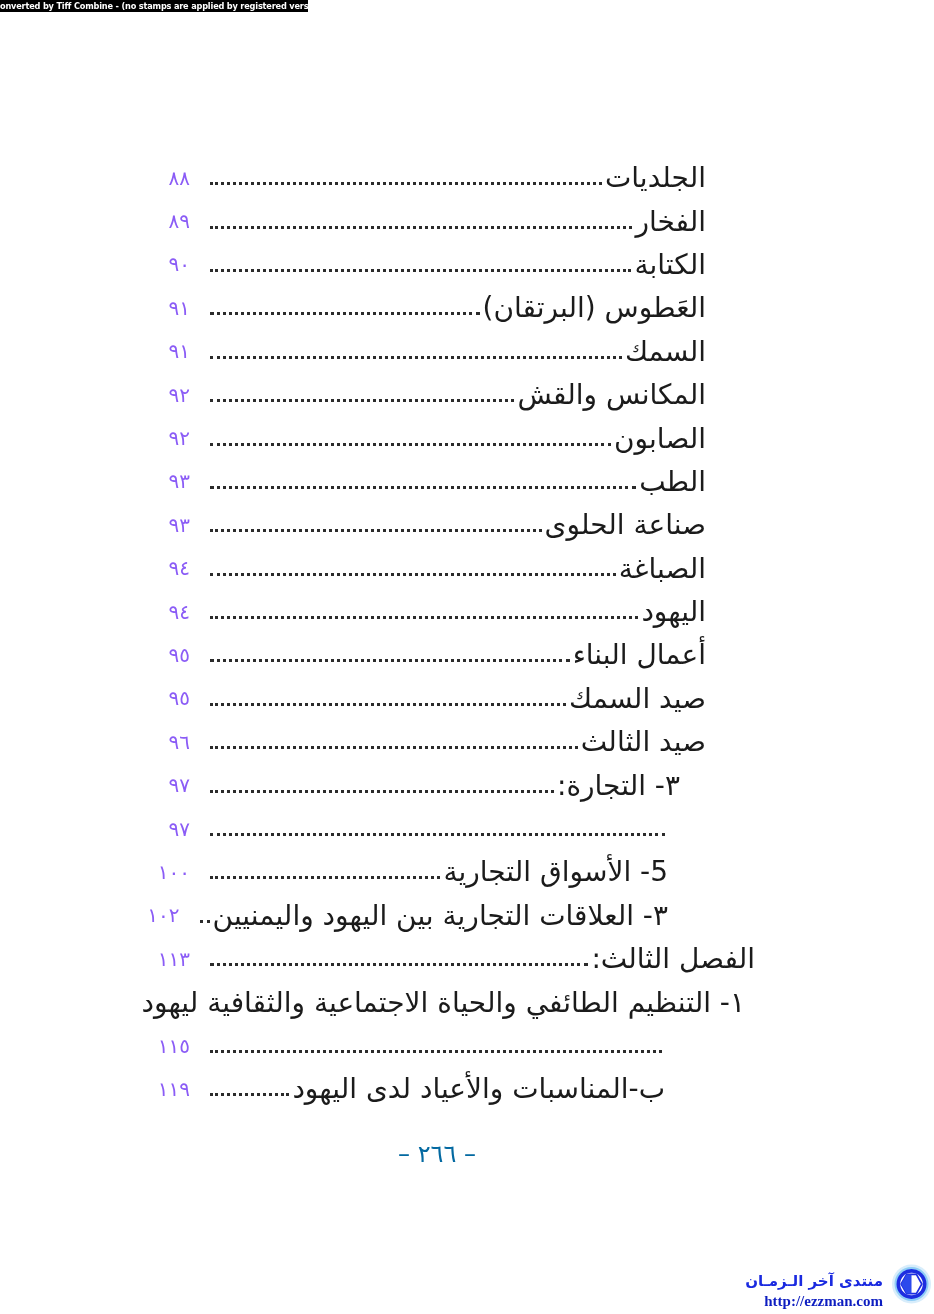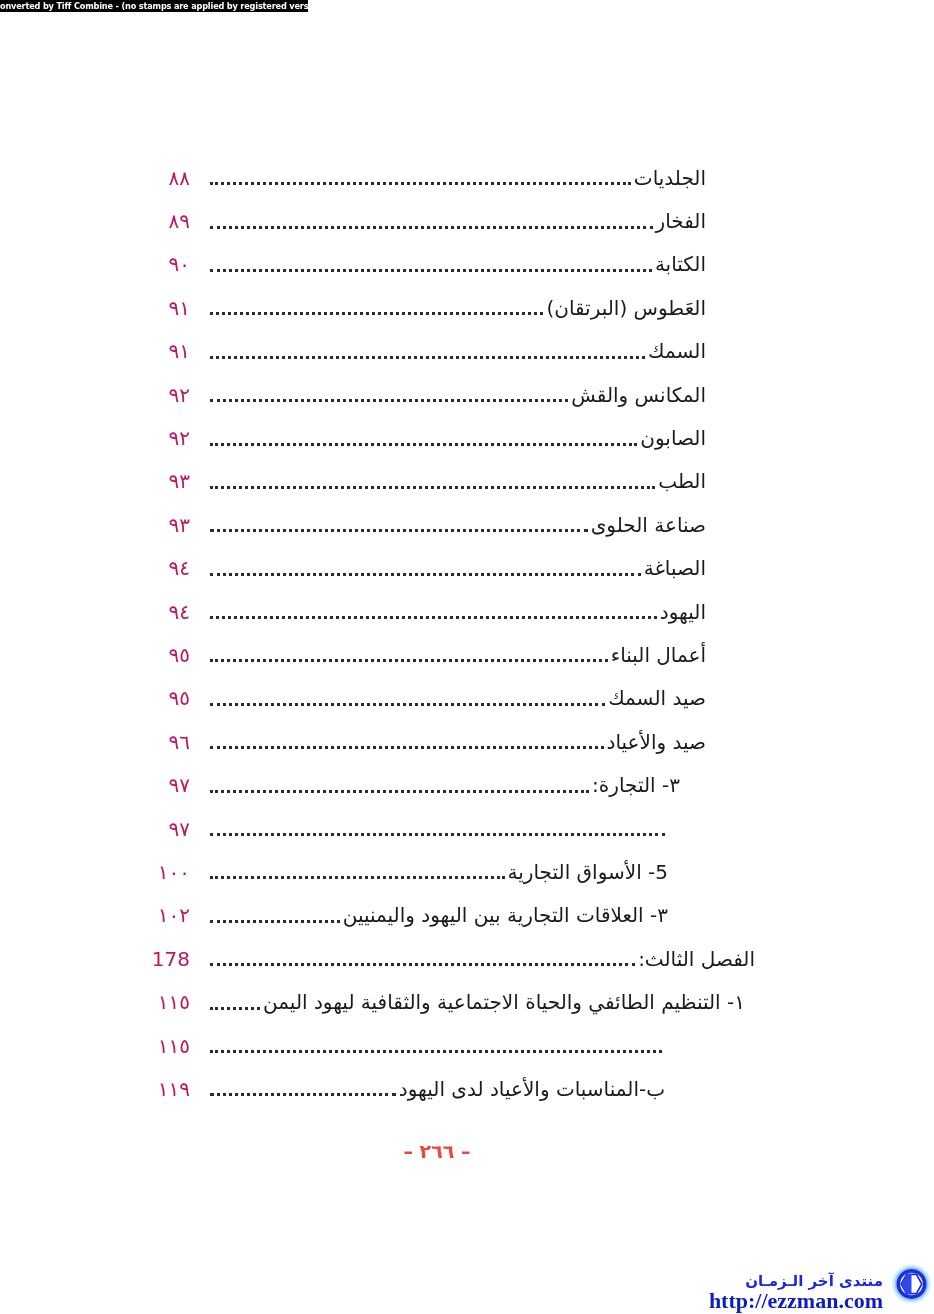--- a/index.html
+++ b/index.html
@@ -32,57 +32,56 @@
     direction: rtl;
   }
   .toc-row {
     display: flex;
     align-items: center;
     height: 43.4px;
     overflow: hidden;
   }
   .toc-title {
     flex: 0 0 auto;
-    font-size: 20px;
+    font-size: 28px;
     color: #1b1b1b;
     white-space: nowrap;
   }
   .dots {
     flex: 1 1 0;
     min-width: 10px;
     height: 0;
     border-bottom: 3.4px dotted #2b2b2b;
     transform: translateY(6px);
     margin-right: 3px;   
     margin-left: 20px;   
   }
   .toc-page {
     flex: 0 0 auto;
     min-width: 50px;
     font-size: 20px;
-    color: #be185d;
+    color: #8b5cf6;
     text-align: right;
     direction: ltr;
   }
   
   .lvl-chapter  { padding-right: 3px; }
   .lvl-section  { padding-right: 13px; }
   .lvl-main     { padding-right: 52px; }
   .lvl-main-num { padding-right: 78px; }
   .lvl-sub      { padding-right: 90px; }
   .lvl-sub2     { padding-right: 93px; }
   
   .page-number {
     position: absolute;
     top: 1140px; left: 128px; width: 618px;
     text-align: center;
-    font-size: 19px;
+    font-size: 24px;
     letter-spacing: 2px;
-    color: #ef4444;
-    font-weight: bold;
+    color: #0369a1;
   }
   
   .site-badge {
     position: absolute;
     right: 2px; bottom: 3px;
     display: flex;
     align-items: center;
     direction: ltr;
   }
   .badge-text { text-align: right; margin-right: 8px; }
@@ -91,21 +90,21 @@
     font-weight: bold;
     color: #1a2ae0;
     direction: rtl;
     white-space: nowrap;
     line-height: 20px;
     margin-top: 16px;
   }
   .site-url {
     font-family: "Liberation Serif", serif;
     font-weight: bold;
-    font-size: 22px;
+    font-size: 15px;
     color: #0d1dc0;
     white-space: nowrap;
     line-height: 20px;
   }
   .logo { width: 41px; height: 49px; }
 </style>
 </head>
 <body>
 
 <div class="page">
@@ -172,21 +171,21 @@
         <span class="toc-title">أعمال البناء</span>
         <span class="dots"></span>
         <span class="toc-page">٩٥</span>
       </div>
       <div class="toc-row lvl-main">
         <span class="toc-title">صيد السمك</span>
         <span class="dots"></span>
         <span class="toc-page">٩٥</span>
       </div>
       <div class="toc-row lvl-main">
-        <span class="toc-title">صيد والأعياد</span>
+        <span class="toc-title">صيد الثالث</span>
         <span class="dots"></span>
         <span class="toc-page">٩٦</span>
       </div>
       <div class="toc-row lvl-main-num">
         <span class="toc-title">٣- التجارة:</span>
         <span class="dots"></span>
         <span class="toc-page">٩٧</span>
       </div>
       <div class="toc-row lvl-sub">
         <span class="dots"></span>
@@ -198,21 +197,21 @@
         <span class="toc-page">١٠٠</span>
       </div>
       <div class="toc-row lvl-sub">
         <span class="toc-title">٣- العلاقات التجارية بين اليهود واليمنيين</span>
         <span class="dots"></span>
         <span class="toc-page">١٠٢</span>
       </div>
       <div class="toc-row lvl-chapter">
         <span class="toc-title">الفصل الثالث:</span>
         <span class="dots"></span>
-        <span class="toc-page">178</span>
+        <span class="toc-page">١١٣</span>
       </div>
       <div class="toc-row lvl-section">
         <span class="toc-title">١- التنظيم الطائفي والحياة الاجتماعية والثقافية ليهود اليمن</span>
         <span class="dots"></span>
         <span class="toc-page">١١٥</span>
       </div>
       <div class="toc-row lvl-sub2">
         <span class="dots"></span>
         <span class="toc-page">١١٥</span>
       </div>

